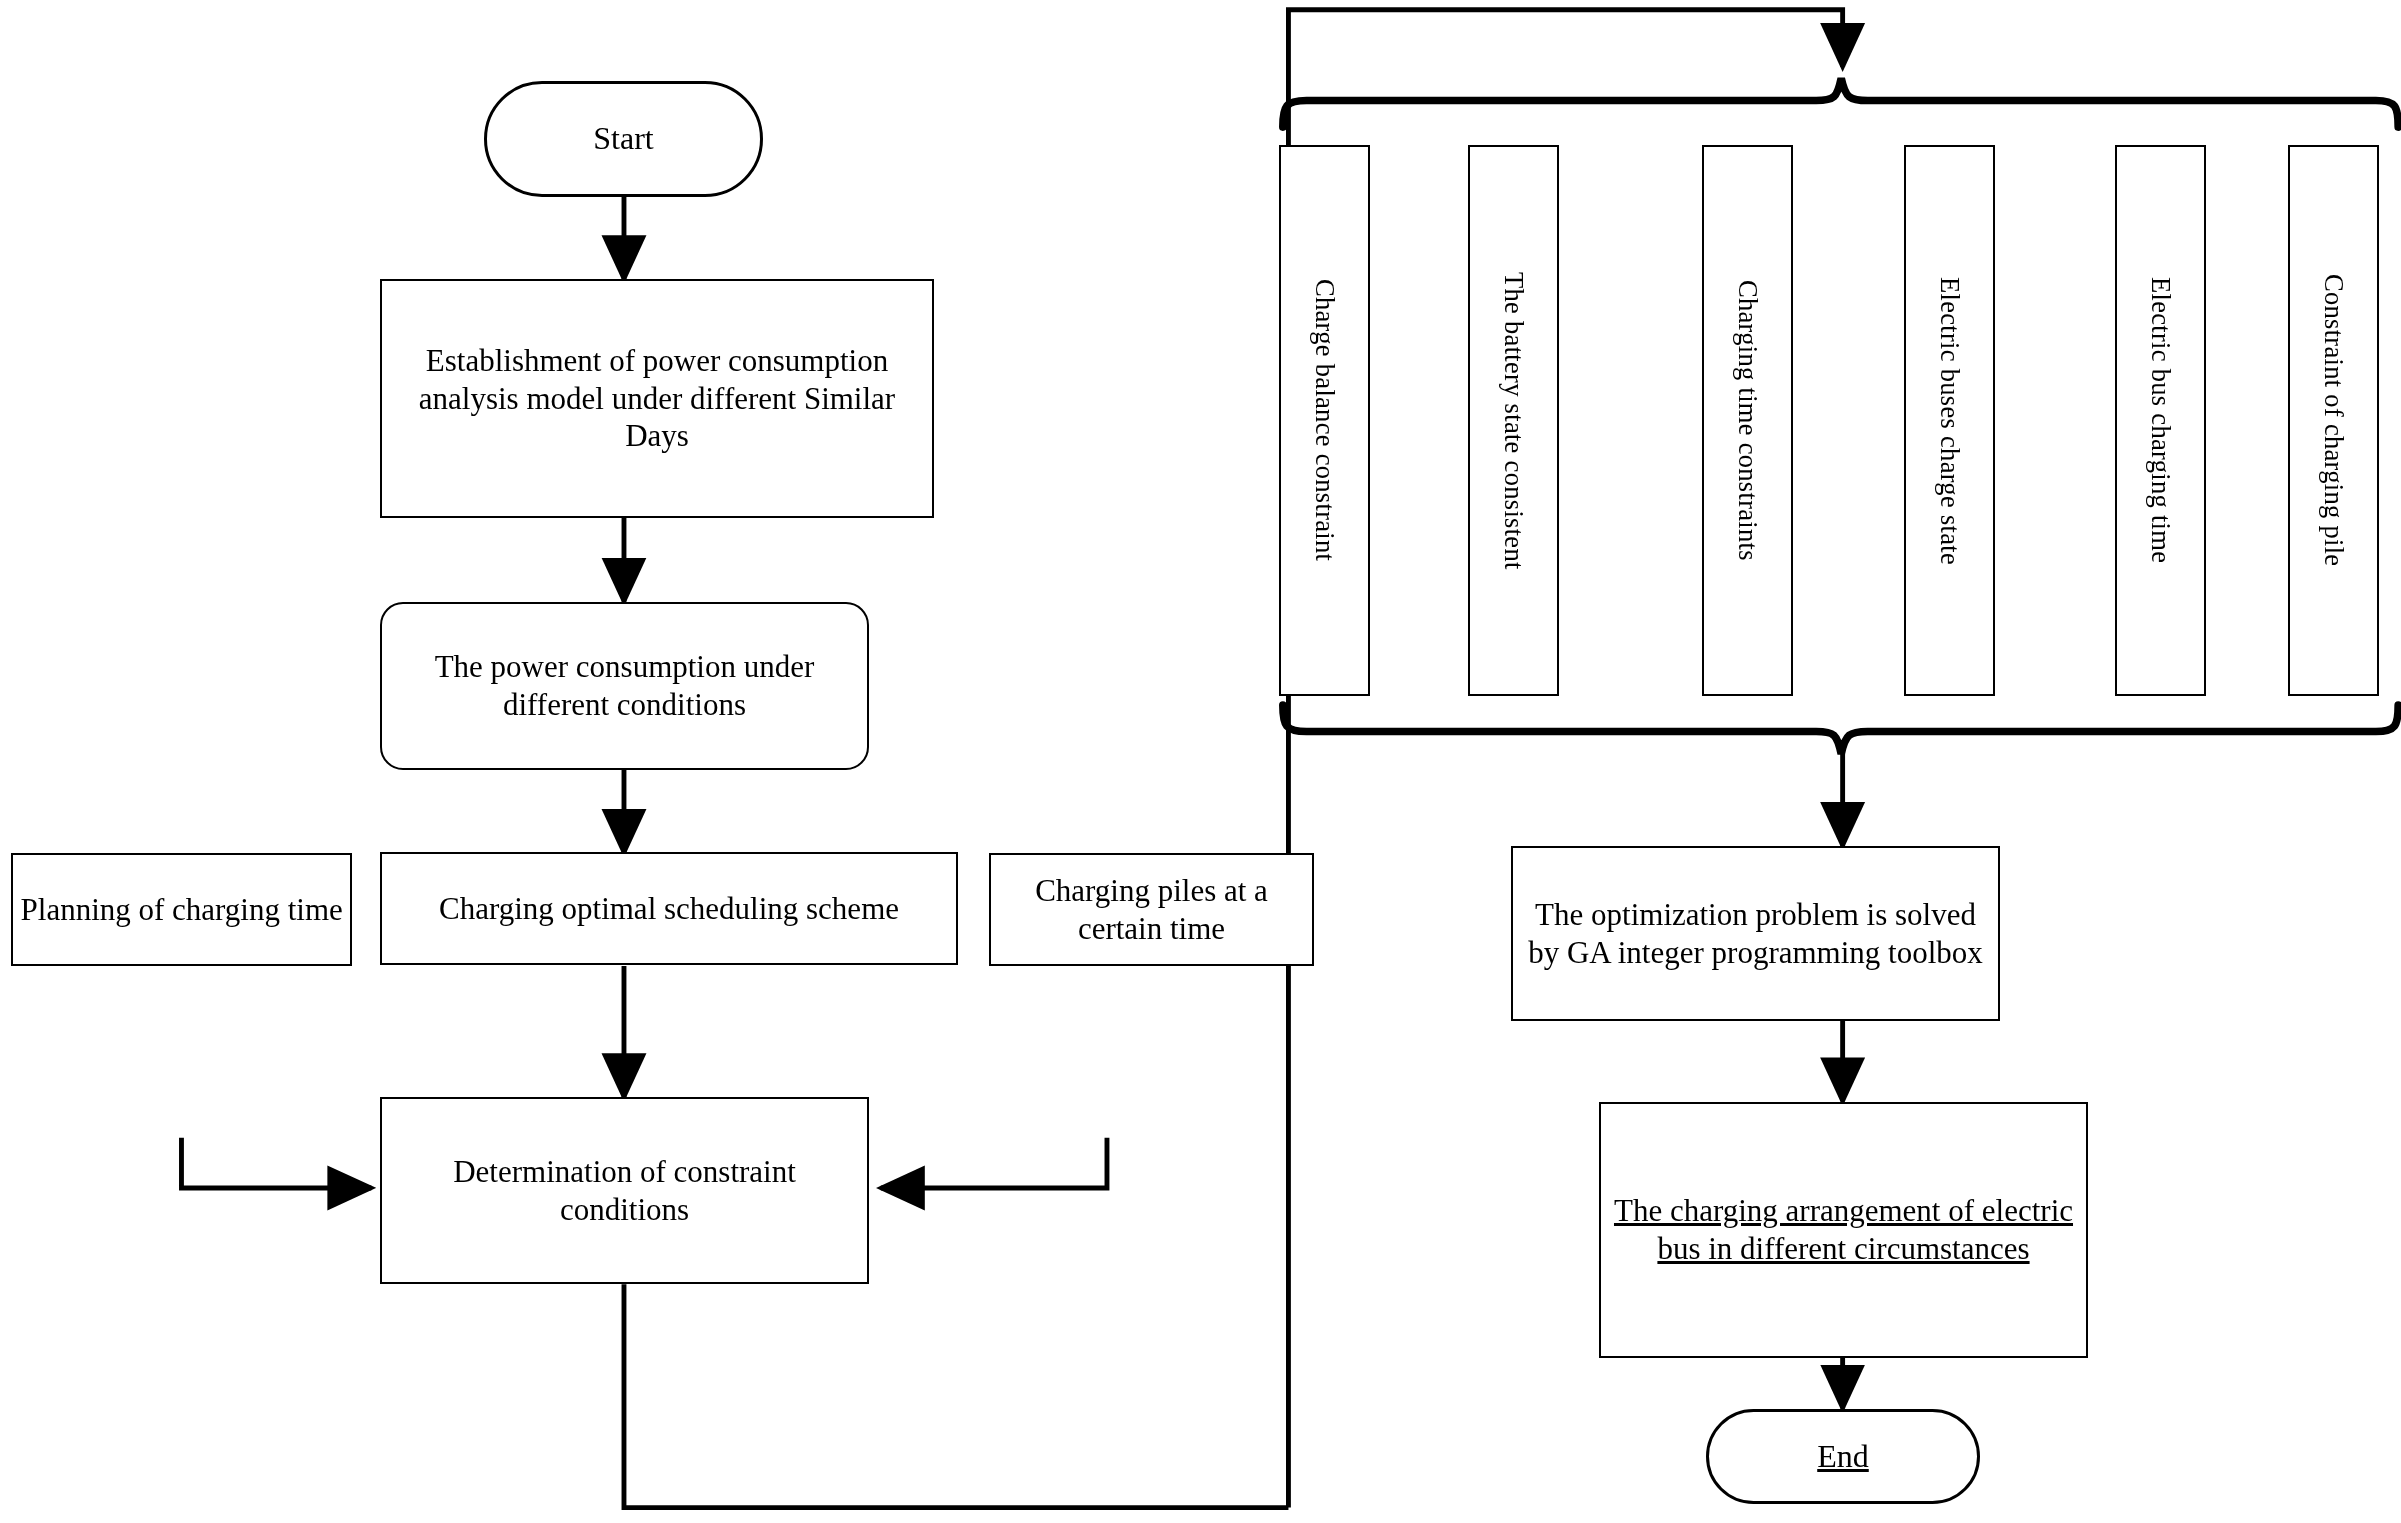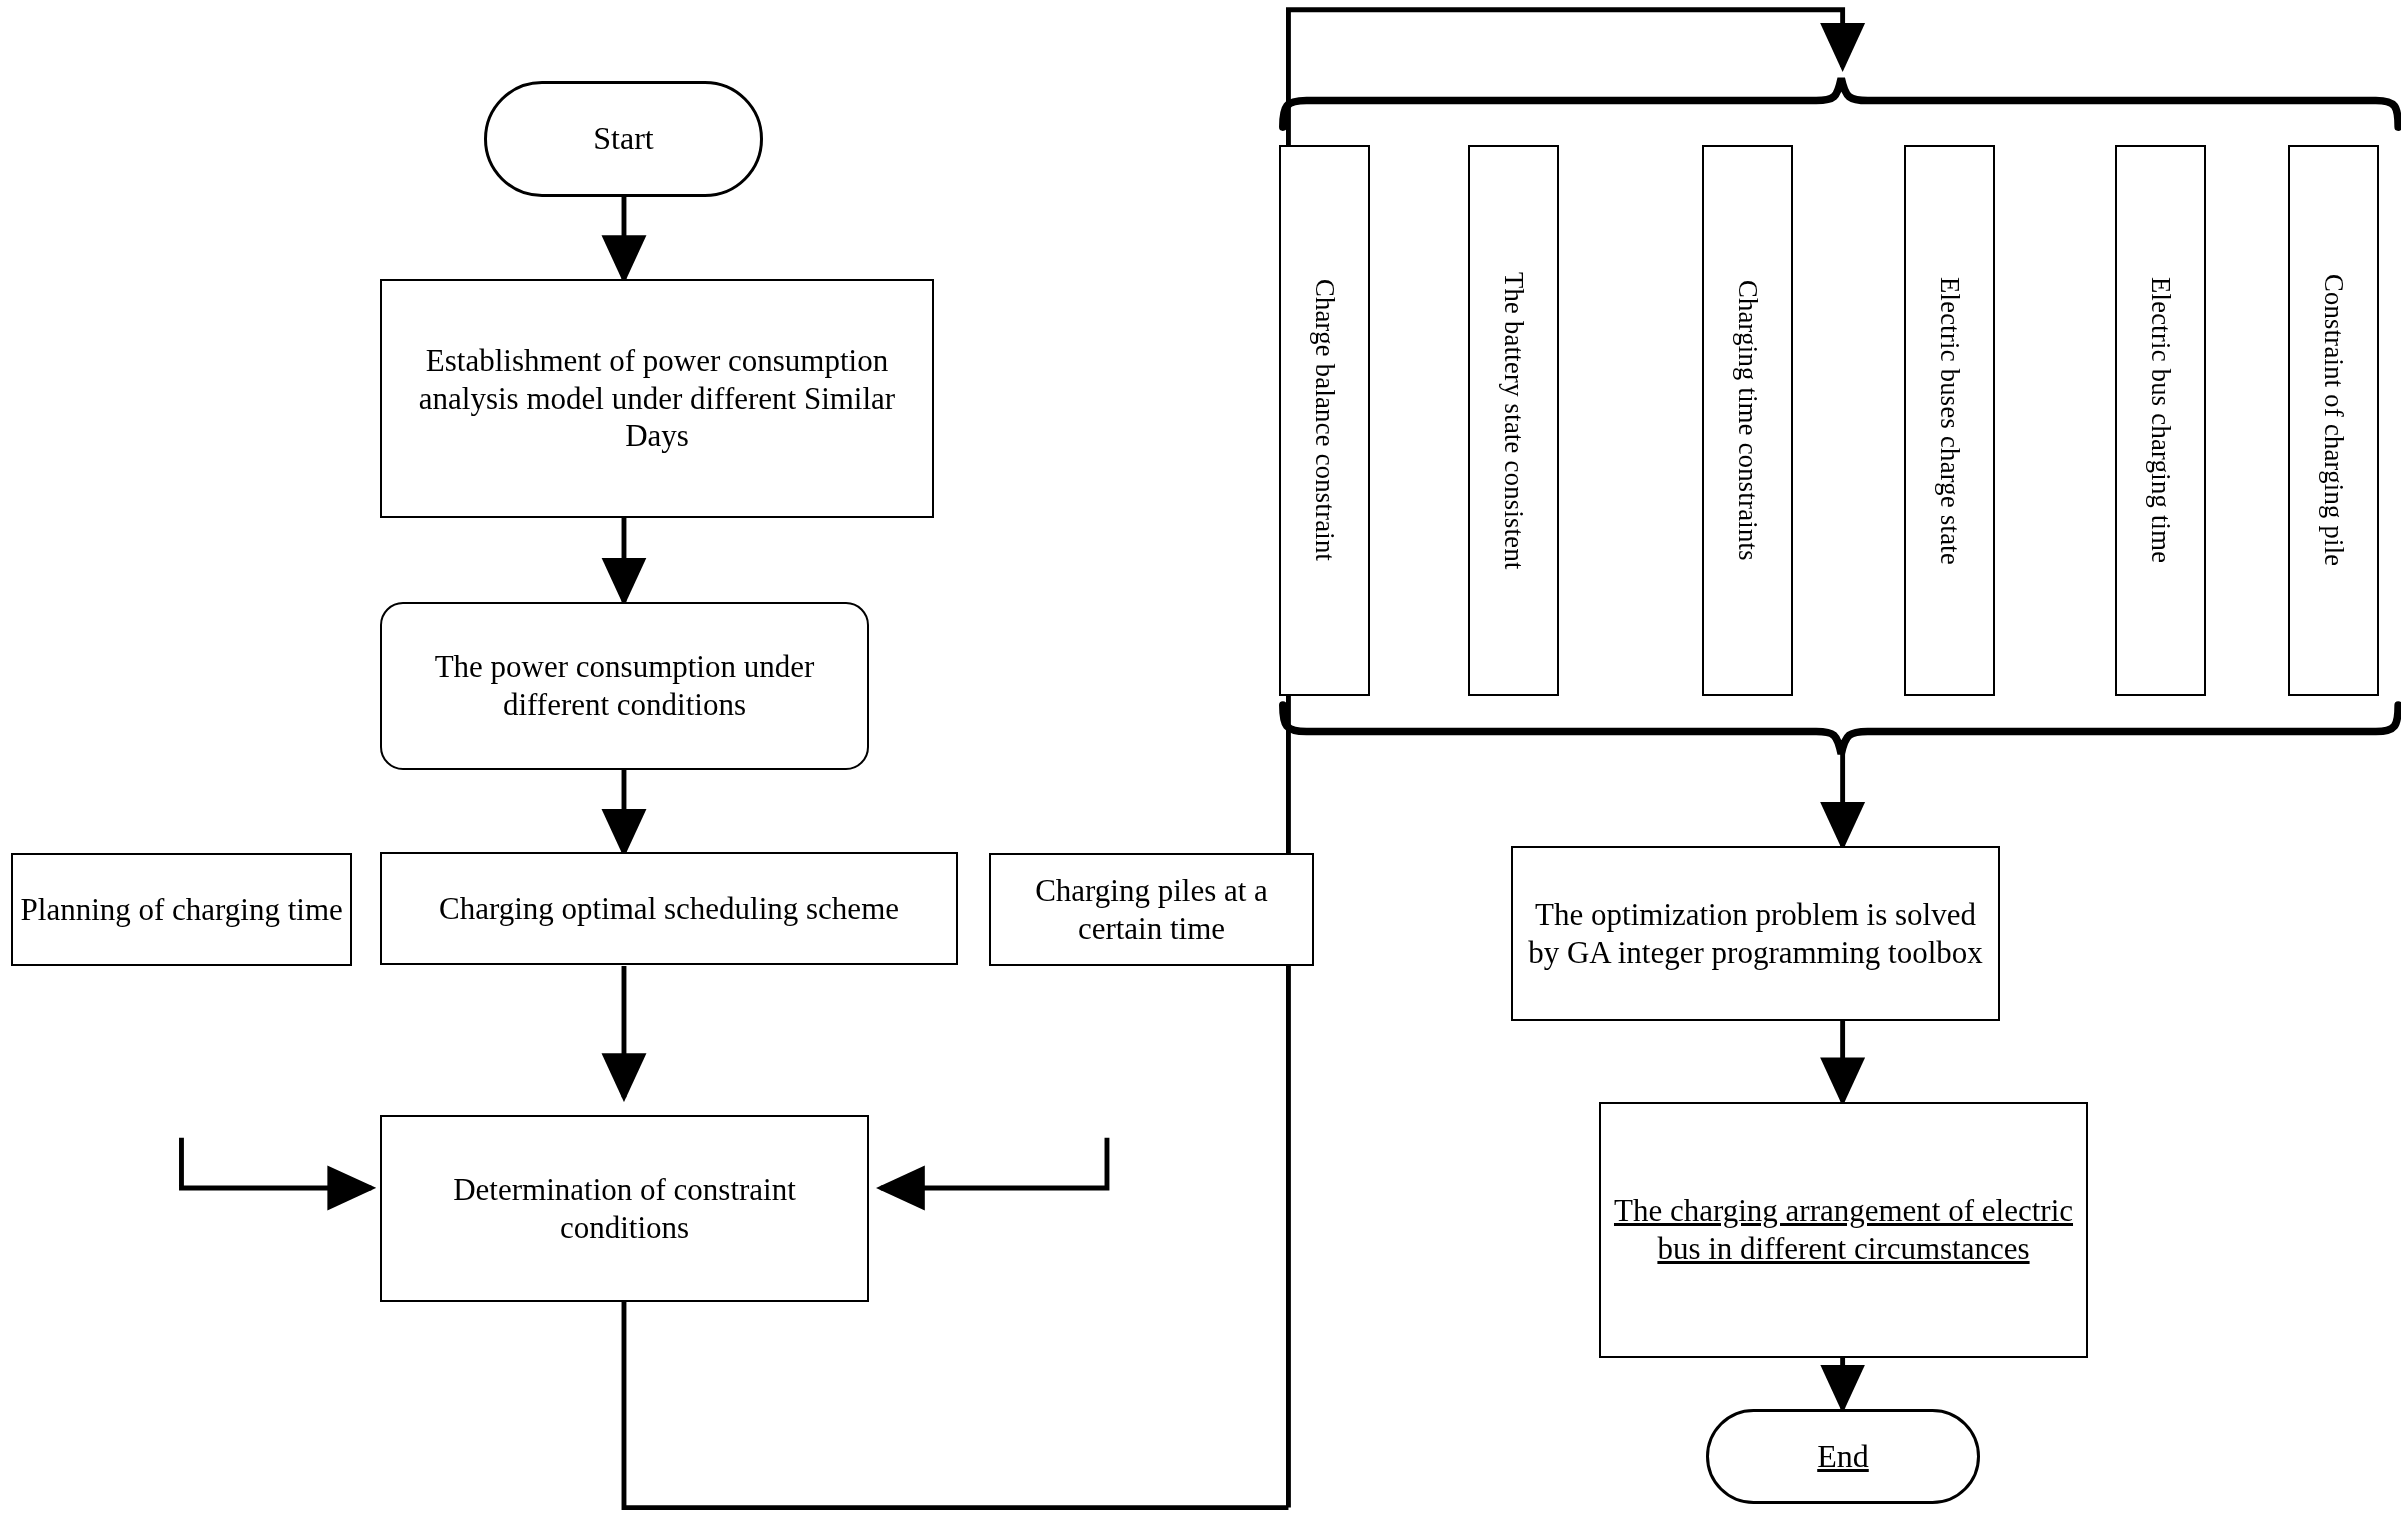--- a/index.html
+++ b/index.html
@@ -117,21 +117,21 @@
   </div>
 
   <div class="node t-body" style="left:11.2px;top:853px;width:341px;height:113px;">
     <span>Planning of charging time</span>
   </div>
 
   <div class="node t-body" style="left:949px;top:853px;width:325px;height:113px;margin-left:40px;">
     <span>Charging piles at a certain time</span>
   </div>
 
-  <div class="node t-body" style="left:380px;top:1097px;width:489px;height:187px;margin-top:18px;">
+  <div class="node t-body" style="left:380px;top:1097px;width:489px;height:187px;">
     <span>Determination of constraint conditions</span>
   </div>
 
   <div class="vbox t-vert" style="left:1279px;top:145px;width:91px;height:551px;">
     <span>Charge balance constraint</span>
   </div>
 
   <div class="vbox t-vert" style="left:1468px;top:145px;width:91px;height:551px;">
     <span>The battery state  consistent</span>
   </div>

